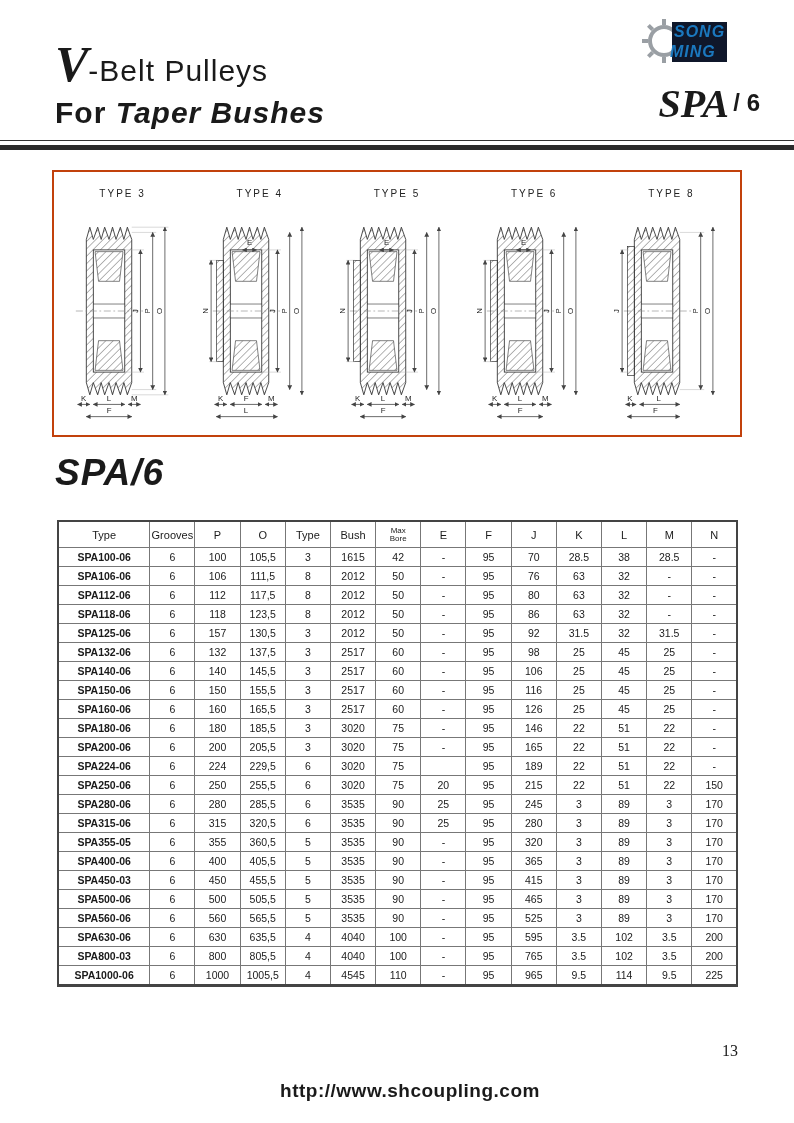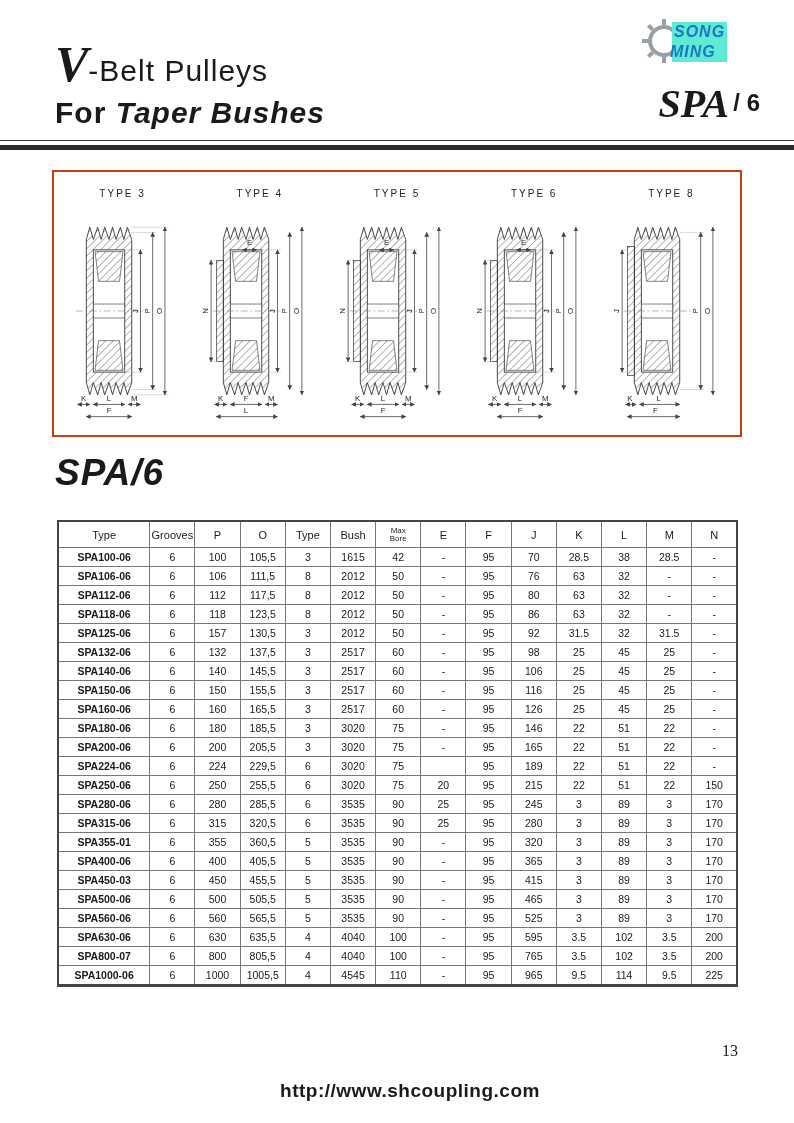--- a/index.html
+++ b/index.html
@@ -15,21 +15,21 @@
   .title-v { font-family:"Liberation Serif", serif; font-style:italic; font-weight:bold; font-size:50px; }
   .title-belt { font-size:30px; font-weight:normal; letter-spacing:1px; }
   .title-line2 { font-size:30px; font-weight:bold; margin-top:6px; letter-spacing:1px; }
   .title-for { font-style:normal; }
   .title-taper { font-style:italic; }
 
   .logo { position:absolute; right:38px; top:10px; width:120px; height:76px; }
   .logo svg { position:absolute; left:0; top:0; }
   .logo-text { position:absolute; left:36px; top:12px; color:#1b78be; font-weight:bold;
                font-style:italic; font-size:16px; letter-spacing:1px; line-height:1.25;
-               background:#5eead4; padding:0 2px; }
+               background:#0f172a; padding:0 2px; }
   .logo-text .l2 { margin-left:-4px; }
 
   .model { position:absolute; right:34px; top:80px; white-space:nowrap; }
   .model-spa { font-family:"Liberation Serif", serif; font-style:italic; font-weight:bold; font-size:40px; }
   .model-suffix { font-size:24px; font-weight:bold; vertical-align:6px; }
 
   .rule-thin  { position:absolute; left:0; top:140px; width:794px; height:1px; background:#333; }
   .rule-thick { position:absolute; left:0; top:145px; width:794px; height:5px; background:#2b2b2b; }
 
   
@@ -526,21 +526,21 @@
           <td>90</td>
           <td>25</td>
           <td>95</td>
           <td>280</td>
           <td>3</td>
           <td>89</td>
           <td>3</td>
           <td>170</td>
         </tr>
         <tr>
-          <td>SPA355-01</td>
+          <td>SPA355-05</td>
           <td>6</td>
           <td>355</td>
           <td>360,5</td>
           <td>5</td>
           <td>3535</td>
           <td>90</td>
           <td>-</td>
           <td>95</td>
           <td>320</td>
           <td>3</td>
@@ -622,21 +622,21 @@
           <td>100</td>
           <td>-</td>
           <td>95</td>
           <td>595</td>
           <td>3.5</td>
           <td>102</td>
           <td>3.5</td>
           <td>200</td>
         </tr>
         <tr>
-          <td>SPA800-07</td>
+          <td>SPA800-03</td>
           <td>6</td>
           <td>800</td>
           <td>805,5</td>
           <td>4</td>
           <td>4040</td>
           <td>100</td>
           <td>-</td>
           <td>95</td>
           <td>765</td>
           <td>3.5</td>

